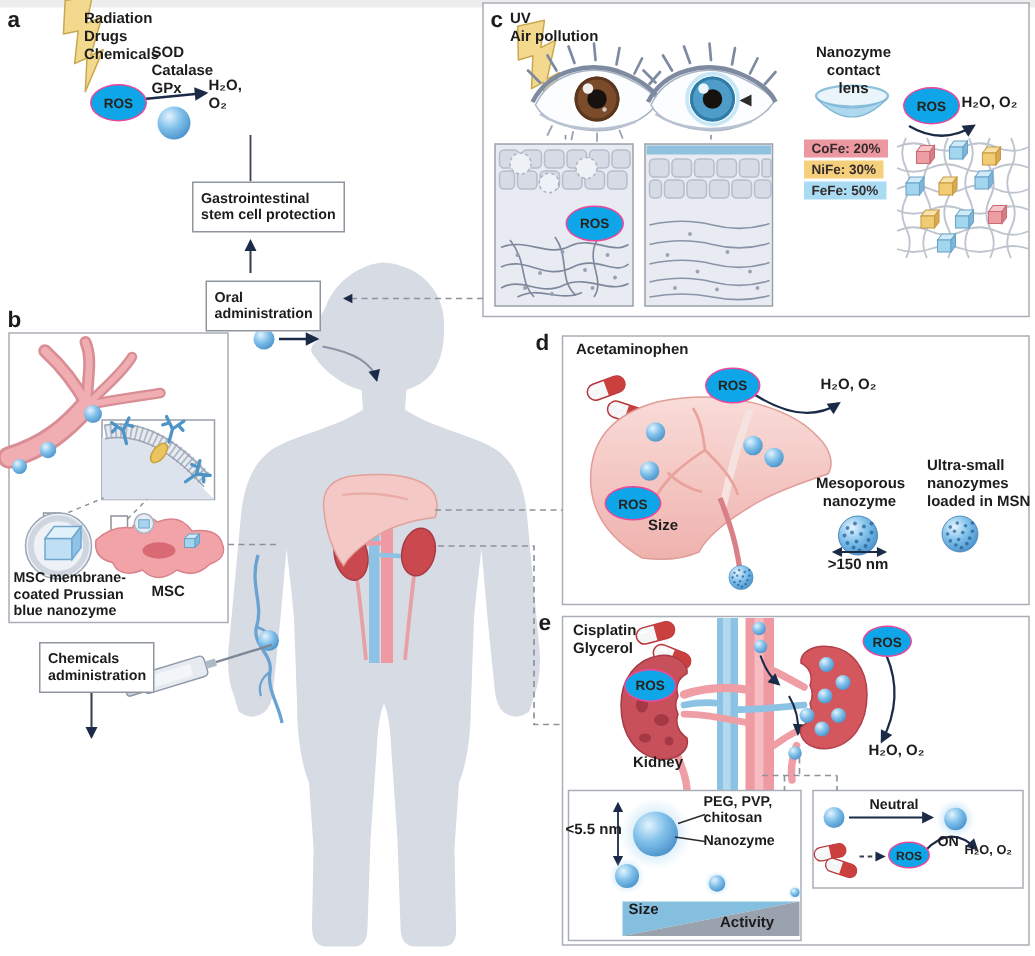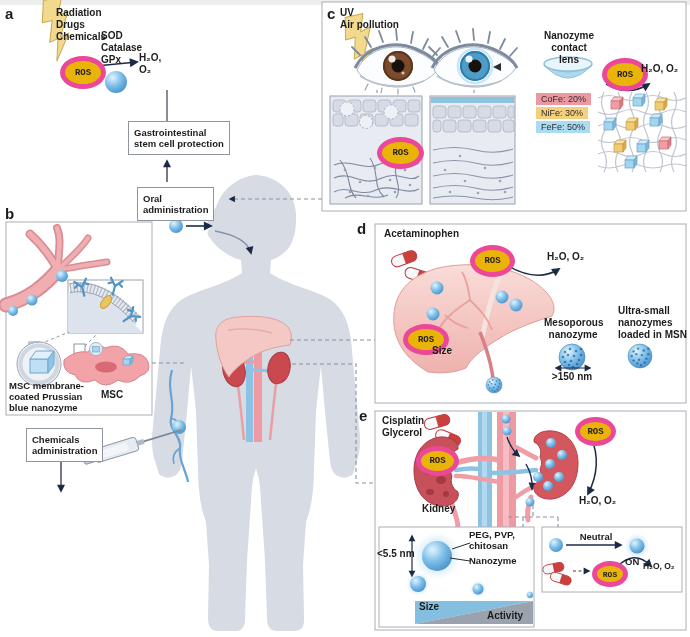--- a/index.html
+++ b/index.html
@@ -3,28 +3,28 @@
 <meta charset="utf-8">
 <style>
   html,body{margin:0;padding:0;background:#fff;}
   #fig{position:relative;width:690px;height:637px;background:#fff;overflow:hidden;
        font-family:"Liberation Sans","DejaVu Sans",sans-serif;}
   #art{position:absolute;left:0;top:0;}
   .t{position:absolute;font-weight:bold;font-size:10px;line-height:1.18;color:#1c1c1c;
      white-space:pre-line;}
   .plabel{font-size:15px;}
   .box{border:1px solid #8f959e;background:#fff;padding:5px 5px;font-size:9.5px;}
-  .ros{position:absolute;background:#eab308;border:5px solid #ec4899;border-radius:50%;
+  .ros{position:absolute;background:#0ea5e9;border:1px solid #ec4899;border-radius:50%;
        display:flex;align-items:center;justify-content:center;font-weight:bold;
-       font-size:9px;color:#26221c;font-family:Liberation Mono, monospace;}
+       font-size:9px;color:#26221c;font-family:Liberation Sans, sans-serif;}
   .ctr{text-align:center;}
-  .rt{text-align:center;}
+  .rt{text-align:left;}
   .sm{font-size:9.5px;}
   .xs{font-size:8.5px;}
-  .legend{position:absolute;padding:1px 5px;font-size:9px;font-weight:normal;color:#342a2c;}
+  .legend{position:absolute;padding:1px 5px;font-size:9px;font-weight:bold;color:#342a2c;}
   .lg0{background:#ec98a1}.lg1{background:#f4d07c}.lg2{background:#a9dcf3}
 </style>
 </head>
 <body>
 
 <div id="fig">
 
 <svg id="art" width="690" height="637" viewBox="0 0 690 637">
 <defs>
   <marker id="ah" viewBox="0 0 8 8" refX="6" refY="4" markerWidth="6.5" markerHeight="6.5" orient="auto-start-reverse">

